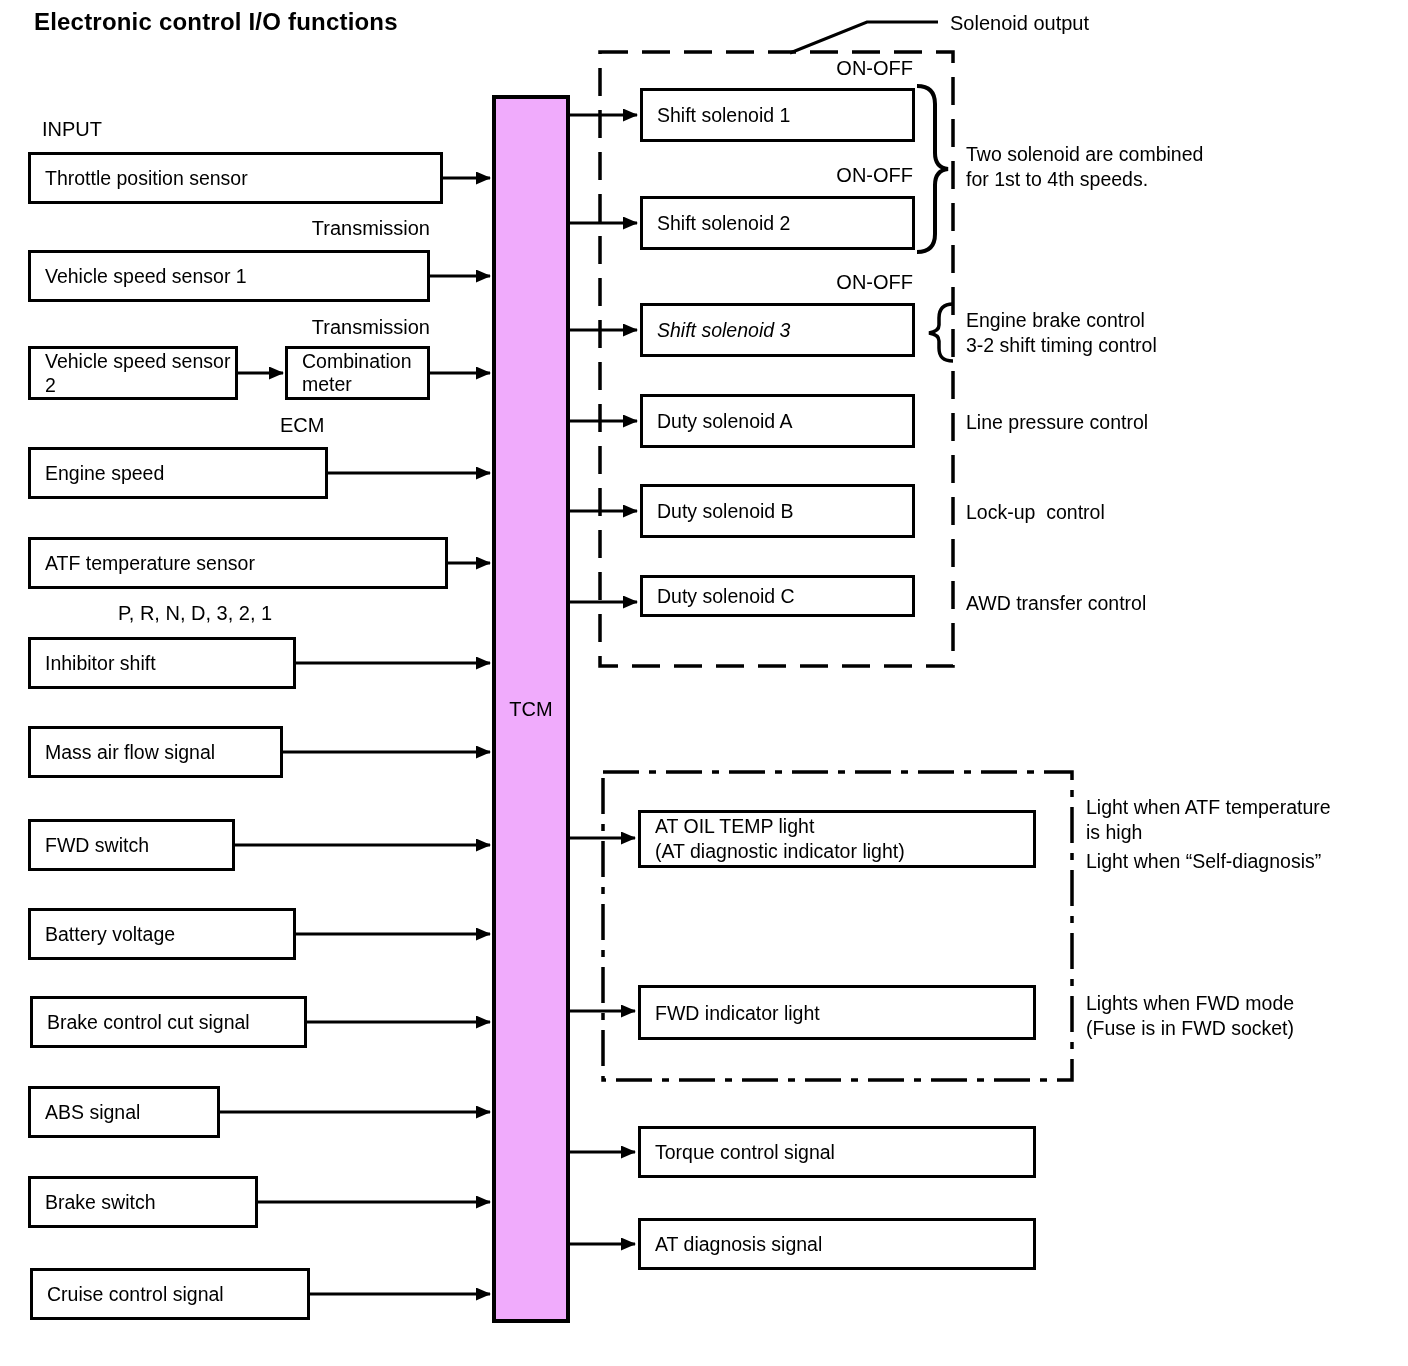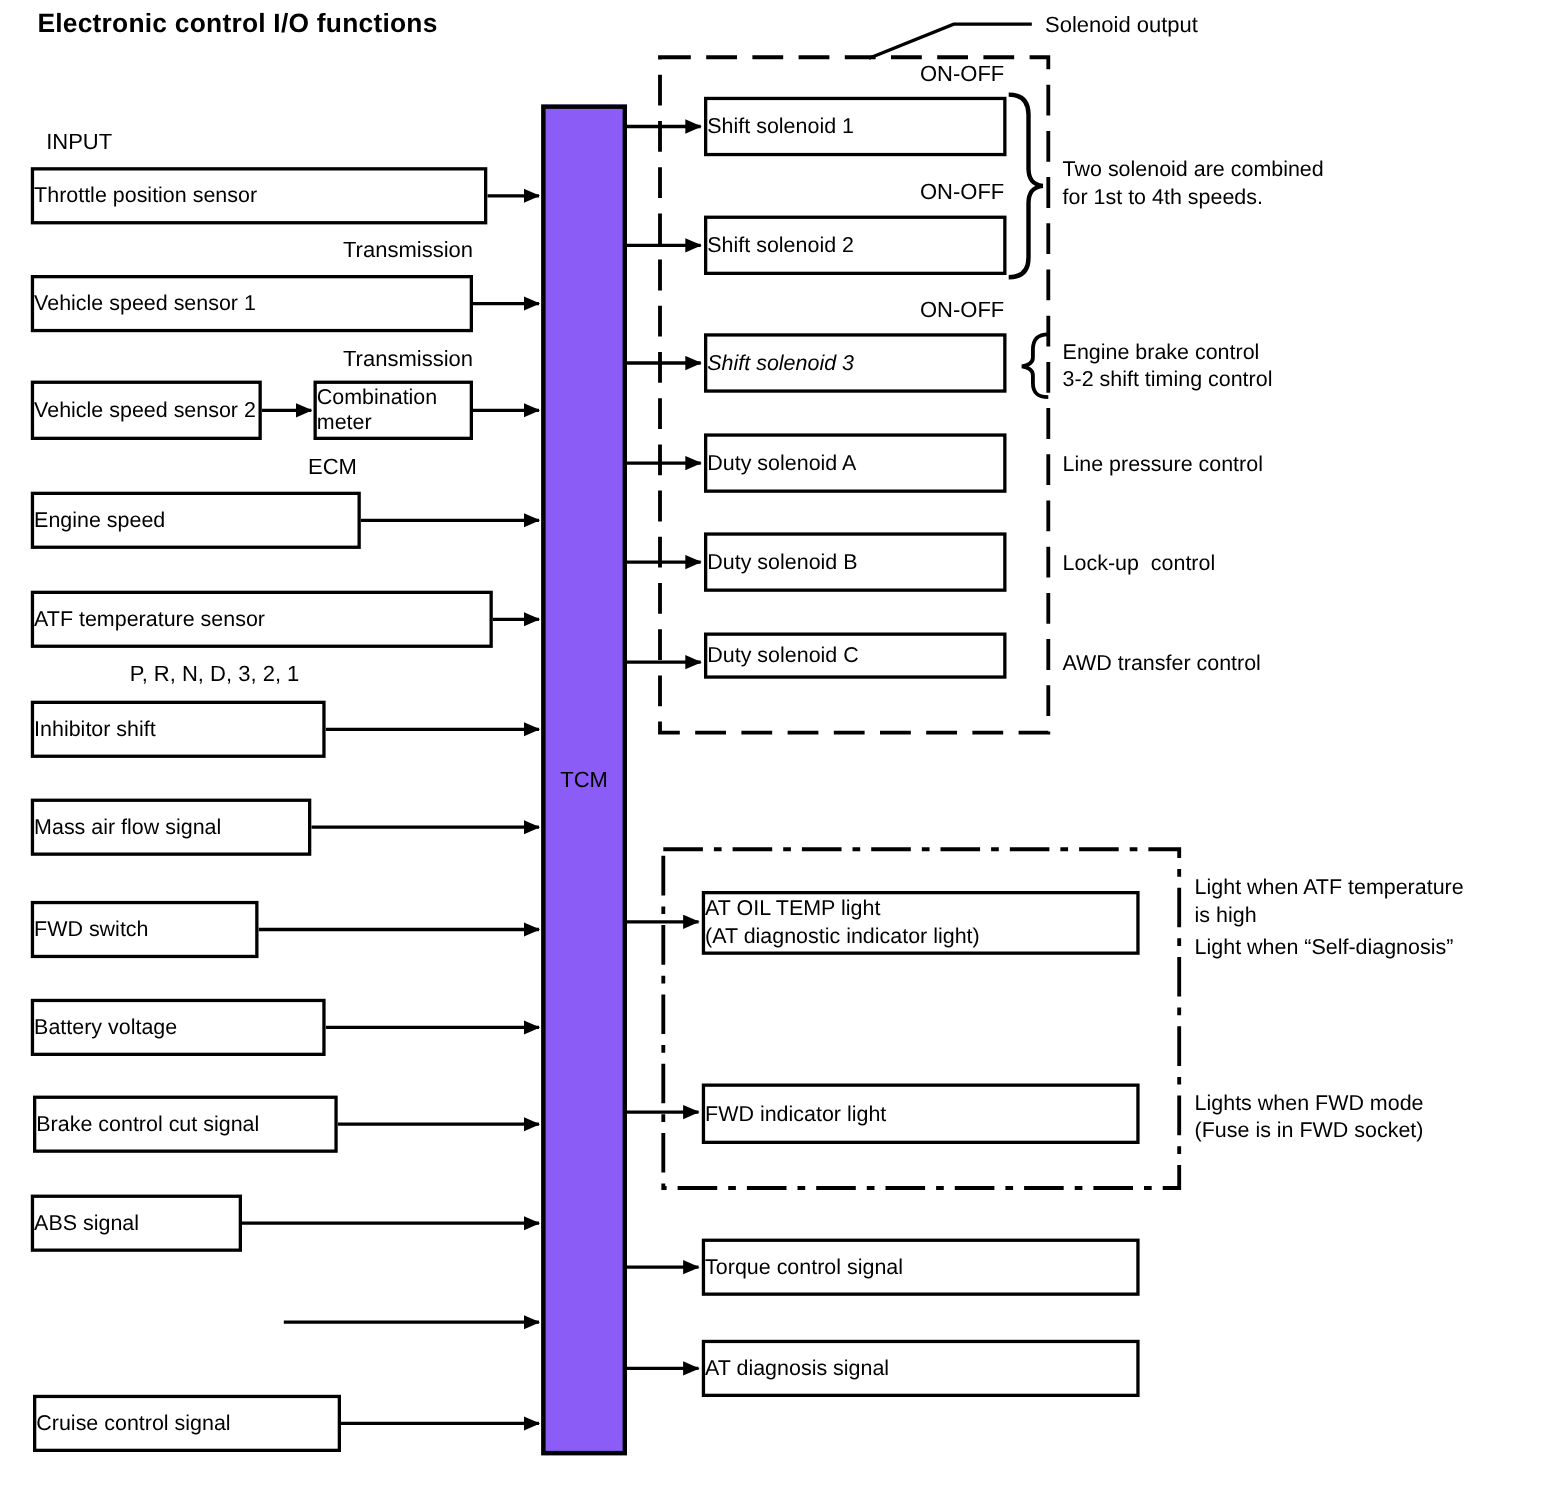--- a/index.html
+++ b/index.html
@@ -1,23 +1,23 @@
 <!DOCTYPE html>
 <html><head>
 <meta charset="utf-8">
 <style>
   html,body{margin:0;padding:0;background:#fff;}
   #page{position:relative;width:1408px;height:1366px;background:#ffffff;
         font-family:"Liberation Sans", sans-serif;color:#000;overflow:hidden;}
   #wires{position:absolute;left:0;top:0;width:1408px;height:1366px;}
   .box{position:absolute;border:3px solid #000;background:#fff;display:flex;
-       flex-direction:column;justify-content:center;padding-left:0;
+       flex-direction:column;justify-content:center;padding-left:14px;
        font-size:19.5px;line-height:24px;box-sizing:border-box;}
   .box span{display:block;}
-  .tcm{position:absolute;border:4px solid #000;background:#8b5cf6;display:flex;
+  .tcm{position:absolute;border:4px solid #000;background:#f0abfc;display:flex;
        align-items:center;justify-content:center;box-sizing:border-box;
        font-size:20px;}
   .lbl{position:absolute;font-size:20px;line-height:22px;white-space:pre;}
   .title{position:absolute;font-size:24px;font-weight:bold;letter-spacing:0.2px;}
   .anno{position:absolute;font-size:19.5px;line-height:25px;}
   .anno span{display:block;white-space:pre;}
   .right{text-align:right;}
 </style>
 </head>
 <body>
@@ -90,20 +90,21 @@
   <div class="box" style="left:28px;top:250px;width:402px;height:52px;">Vehicle speed sensor 1</div>
   <div class="box" style="left:28px;top:346px;width:210px;height:54px;">Vehicle speed sensor 2</div>
   <div class="box" style="left:28px;top:447px;width:300px;height:52px;">Engine speed</div>
   <div class="box" style="left:28px;top:537px;width:420px;height:52px;">ATF temperature sensor</div>
   <div class="box" style="left:28px;top:637px;width:268px;height:52px;">Inhibitor shift</div>
   <div class="box" style="left:28px;top:726px;width:255px;height:52px;">Mass air flow signal</div>
   <div class="box" style="left:28px;top:819px;width:207px;height:52px;">FWD switch</div>
   <div class="box" style="left:28px;top:908px;width:268px;height:52px;">Battery voltage</div>
   <div class="box" style="left:30px;top:996px;width:277px;height:52px;">Brake control cut signal</div>
   <div class="box" style="left:28px;top:1086px;width:192px;height:52px;">ABS signal</div>
+  <div class="box" style="left:28px;top:1176px;width:230px;height:52px;">Brake switch</div>
   <div class="box" style="left:30px;top:1268px;width:280px;height:52px;">Cruise control signal</div>
 
   <div class="box" style="left:285px;top:346px;width:145px;height:54px;line-height:23px;">Combination meter</div>
 
   <div class="tcm" style="left:492px;top:95px;width:78px;height:1228px;">
     <span>TCM</span>
   </div>
 
   <div class="box" style="left:640px;top:88px;width:275px;height:54px;">Shift solenoid 1</div>
   <div class="box" style="left:640px;top:196px;width:275px;height:54px;">Shift solenoid 2</div>

